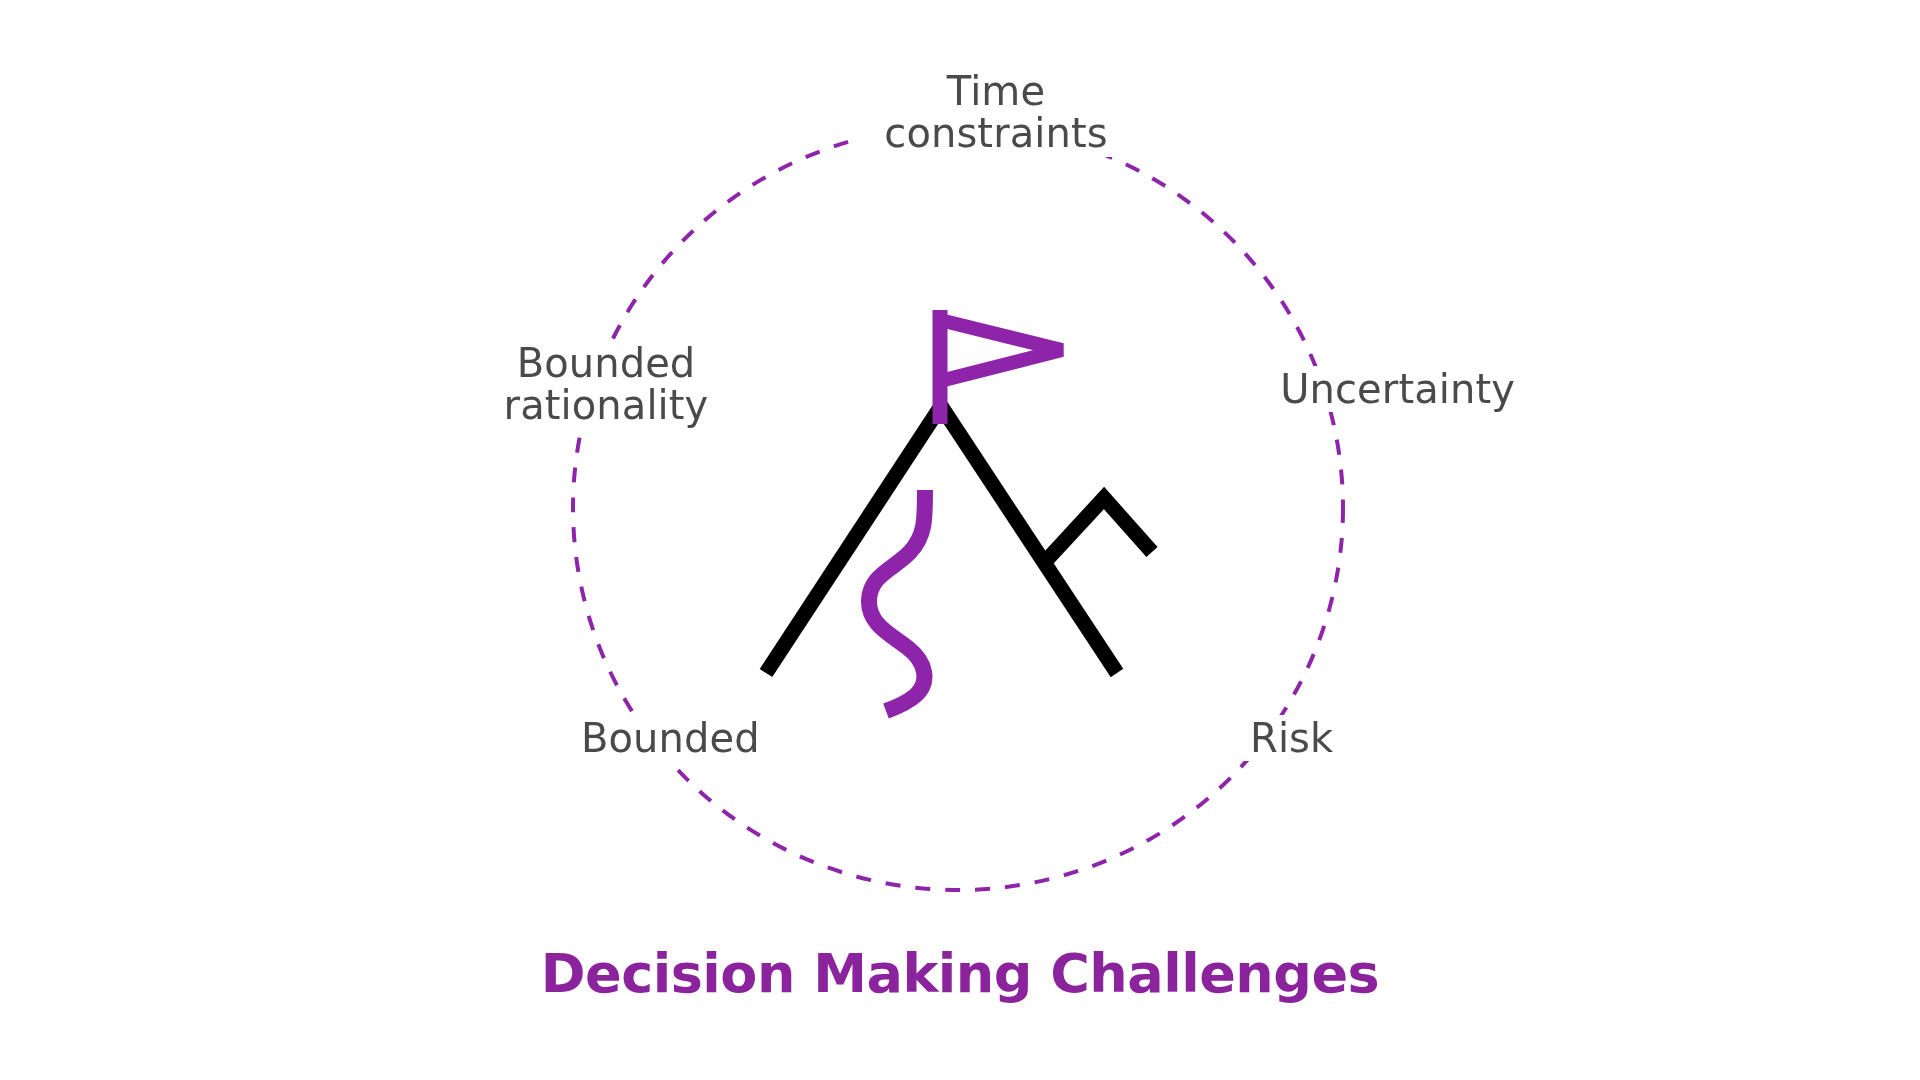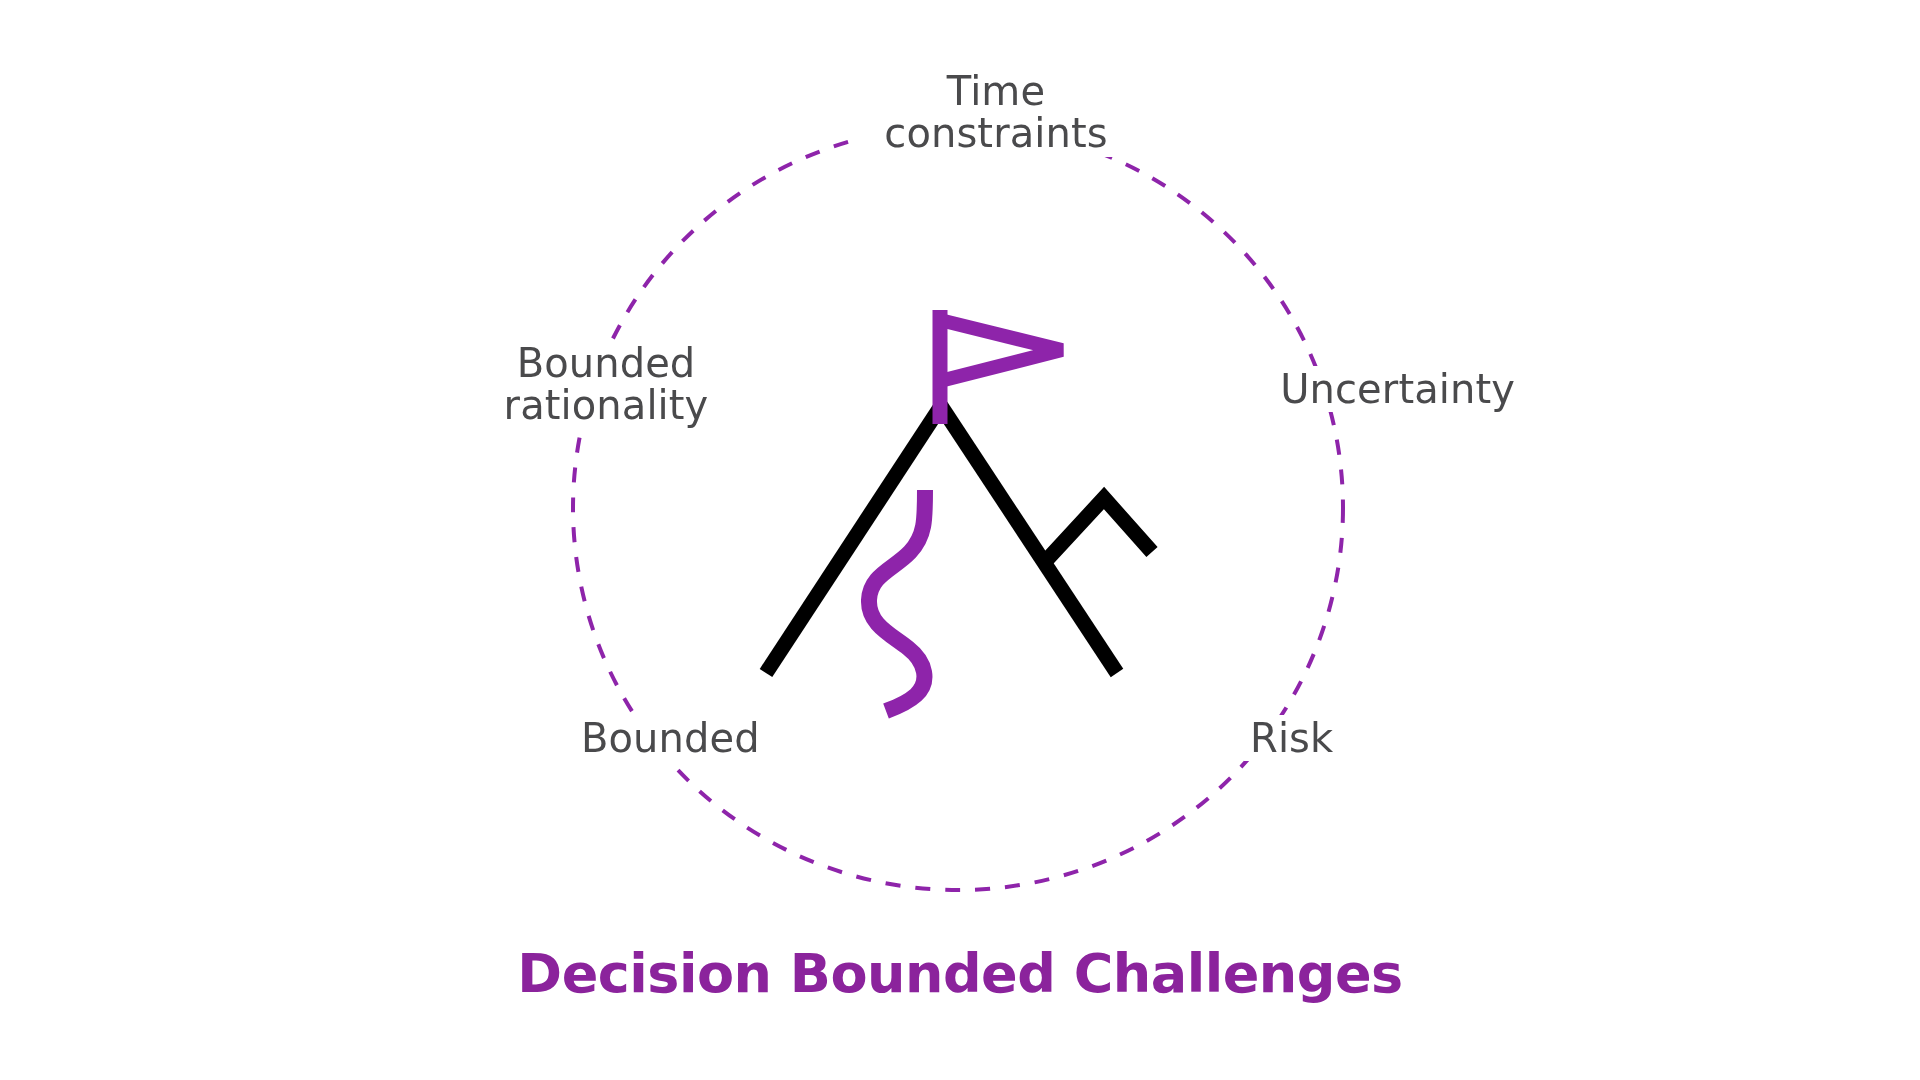--- a/index.html
+++ b/index.html
@@ -126,16 +126,16 @@
 
     <div class="node-label lbl-bounded">Bounded
 rationality</div>
 
     <div class="node-label lbl-uncertainty">Uncertainty</div>
 
     <div class="node-label lbl-biases">Bounded</div>
 
     <div class="node-label lbl-risk">Risk</div>
 
-    <div class="main-title">Decision Bounded Challenges</div>
+    <div class="main-title">Decision Making Challenges</div>
 
   </div>
 </div>
 
 </body></html>

